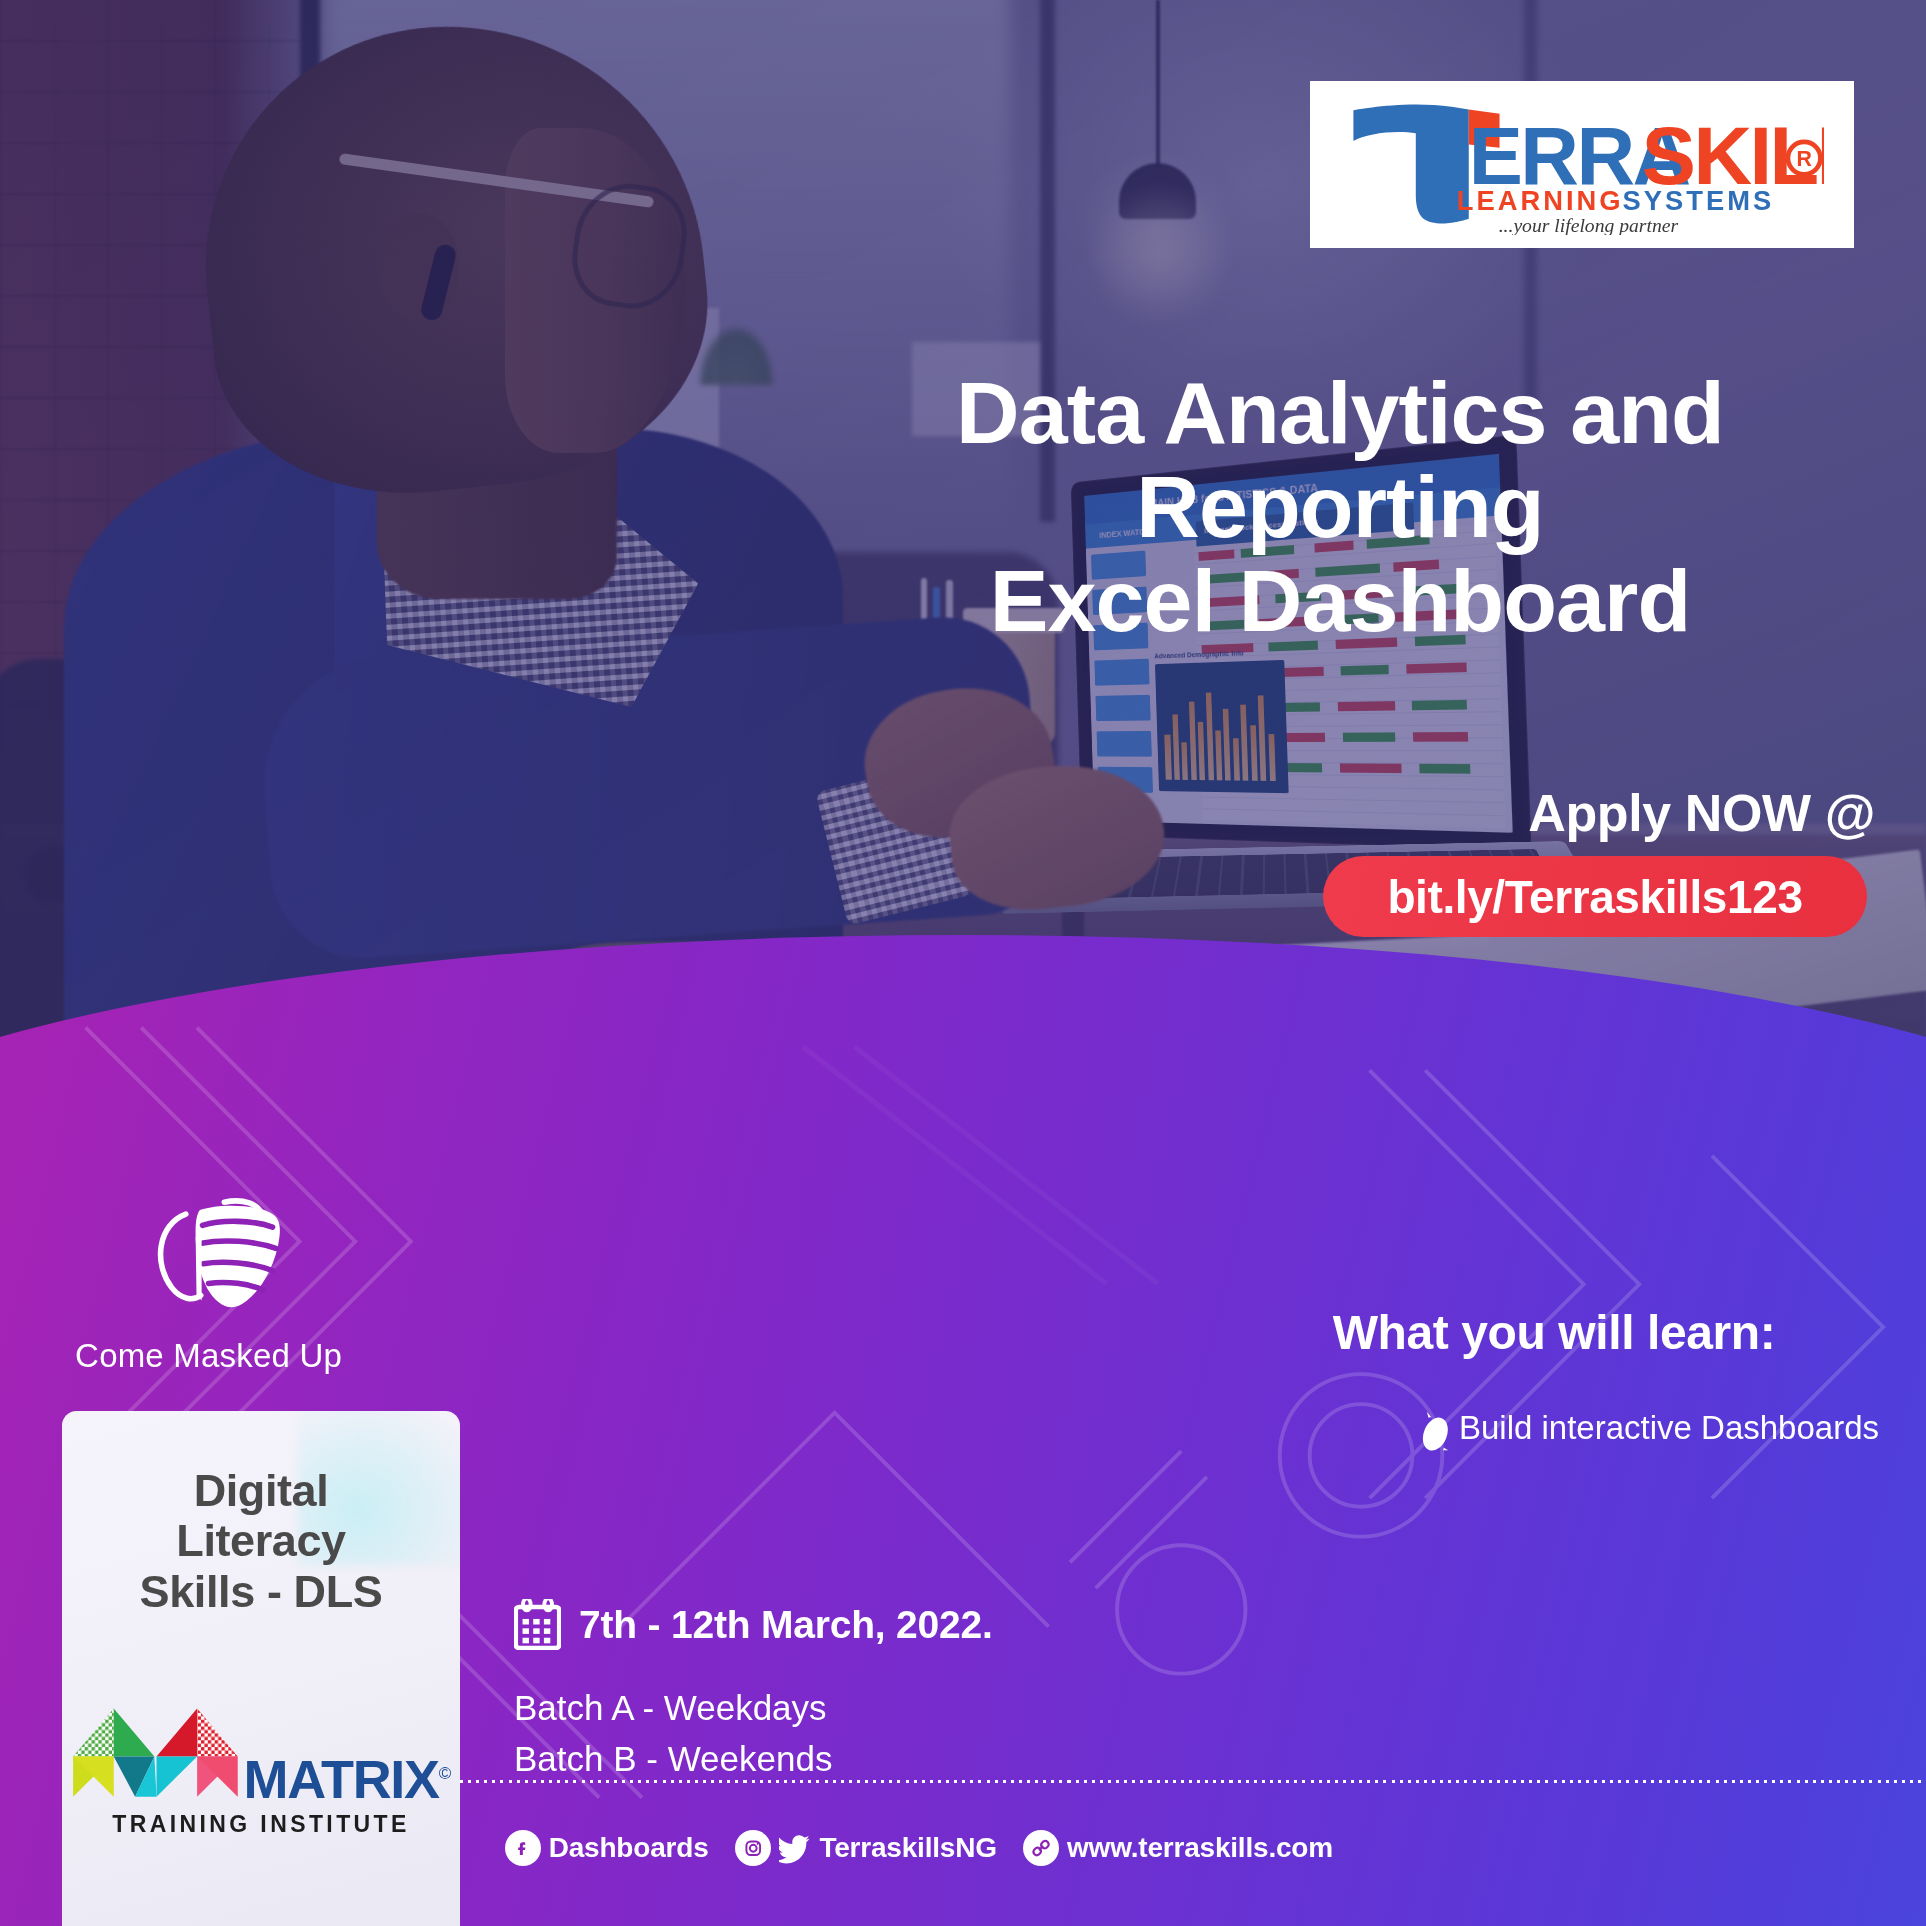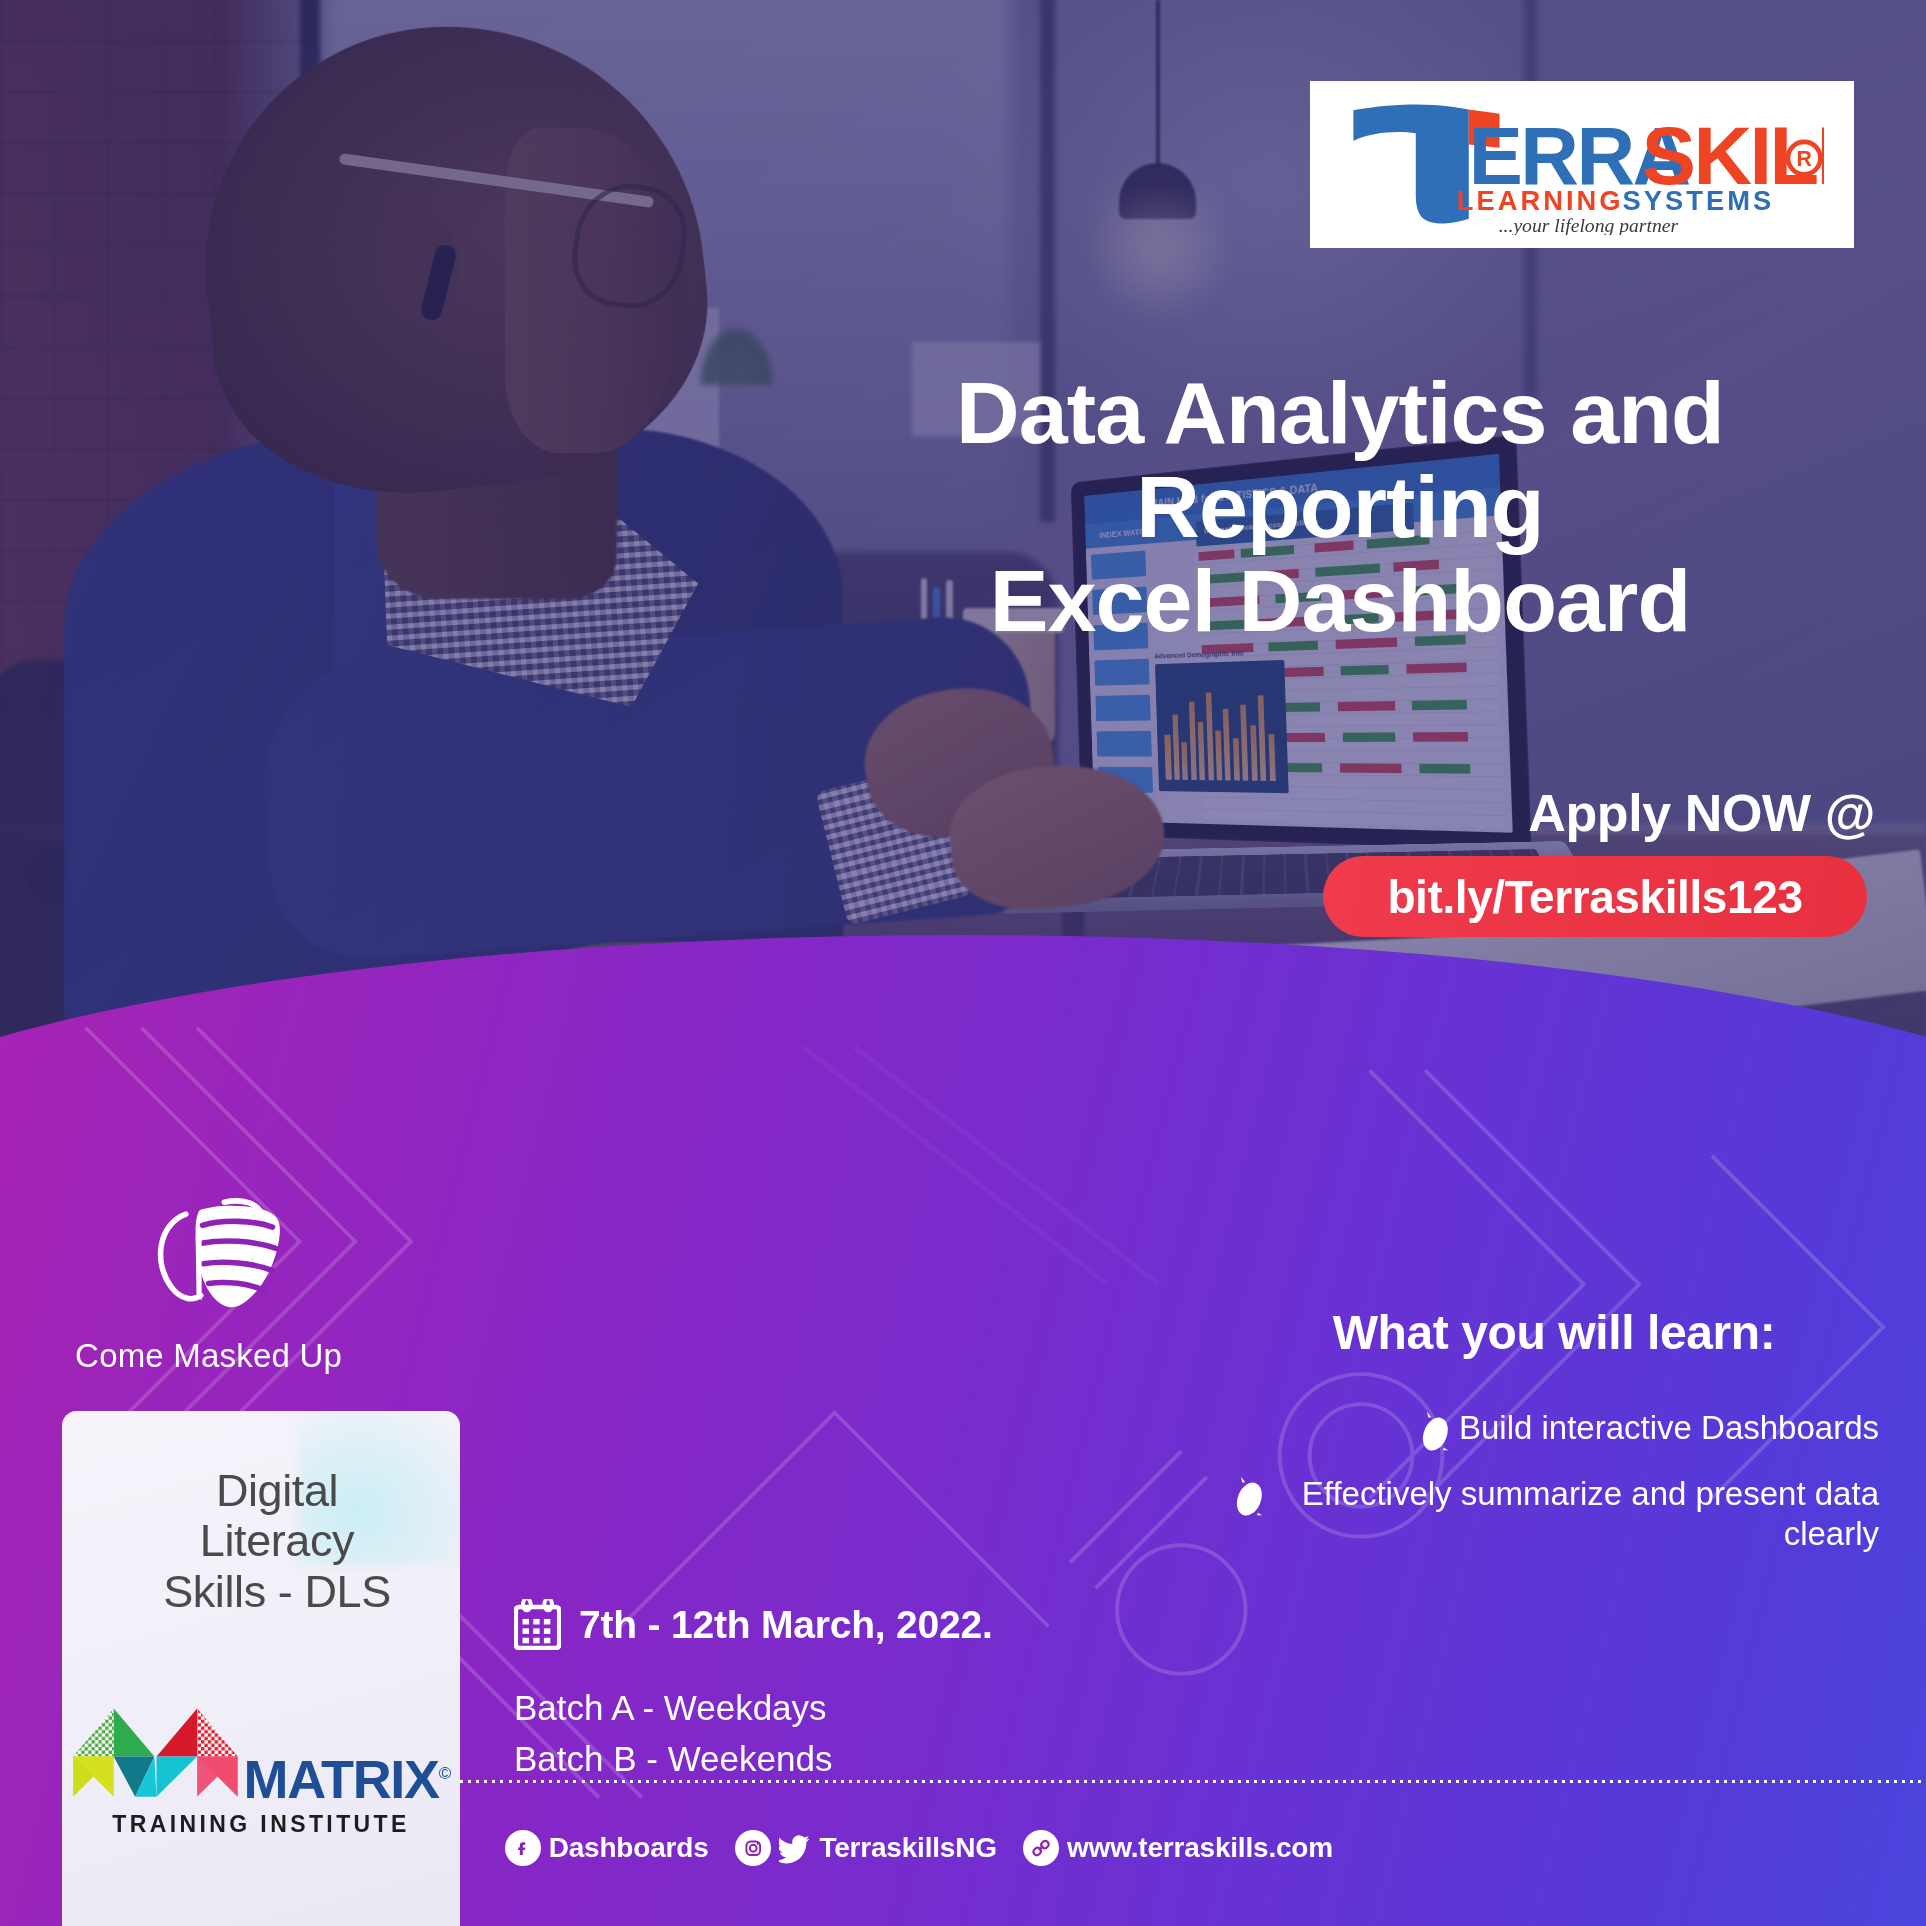--- a/index.html
+++ b/index.html
@@ -350,22 +350,22 @@
     background:linear-gradient(165deg,#f6f4fb 0%, #f0eef7 55%, #eae8f3 100%);
     border-radius:14.6px 14.6px 0 0;
     overflow:hidden;
   }
   .wcard-tint {
     position:absolute; right:-39px; top:-30px; width:201px; height:184px;
     background:radial-gradient(ellipse at 30% 70%, rgba(199,238,244,.95), rgba(235,245,248,0) 68%);
     filter:blur(4.3px);
   }
   .dls-title {
-    position:absolute; left:16px; top:55px; width:100%; text-align:center;
-    color:#4a4a4a; font-size:45px; font-weight:400; line-height:1.12; letter-spacing:-0.4px;
+    position:absolute; left:0; top:55px; width:100%; text-align:center;
+    color:#4a4a4a; font-size:45px; font-weight:700; line-height:1.12; letter-spacing:-0.4px;
   }
   .matrix-logo { position:absolute; left:0; top:295px; width:100%; text-align:center; }
   .matrix-word {
     margin-top:2.6px; color:#1d4e96; font-size:54px; font-weight:800; letter-spacing:-1.3px;
     position:relative; display:inline-block;
   }
   .matrix-word sup{ font-size:17px; font-weight:400; vertical-align:super; letter-spacing:0; }
   .matrix-sub {
     color:#1d1d1d; font-size:23px; font-weight:700; letter-spacing:3.4px; margin-top:0.9px;
   }
@@ -698,30 +698,20 @@
     <div class="wyl-item">
       <span class="bullet">
         <svg width="31" height="41" viewBox="0 0 72 96">
             <ellipse cx="38" cy="54" rx="27" ry="40" fill="#fff" transform="rotate(22 38 54)"></ellipse>
             <path d="M22 16 L18 2 L28 14 Z" fill="#fff"></path>
             <path d="M58 86 L68 92 L56 92 Z" fill="#fff"></path>
           </svg>
       </span>
       <span>Build interactive Dashboards</span>
     </div>
-    <div class="wyl-item">
-      <span class="bullet">
-        <svg width="31" height="41" viewBox="0 0 72 96">
-            <ellipse cx="38" cy="54" rx="27" ry="40" fill="#fff" transform="rotate(22 38 54)"></ellipse>
-            <path d="M22 16 L18 2 L28 14 Z" fill="#fff"></path>
-            <path d="M58 86 L68 92 L56 92 Z" fill="#fff"></path>
-          </svg>
-      </span>
-      <span>Effectively summarize and present data clearly</span>
-    </div>
   </div>
 
   <div class="dotline"></div>
   <div class="social">
 
     <div class="sitem">
       <span class="sicon">
         <svg width="19.7" height="19.7" viewBox="0 0 46 46">
             <path d="M28 10h-5c-4 0-7 3-7 7v5h-4v6h4v12h7V28h5l1-6h-6v-4c0-1 .6-2 2-2h4z" fill="#8c22b4"></path>
           </svg>

